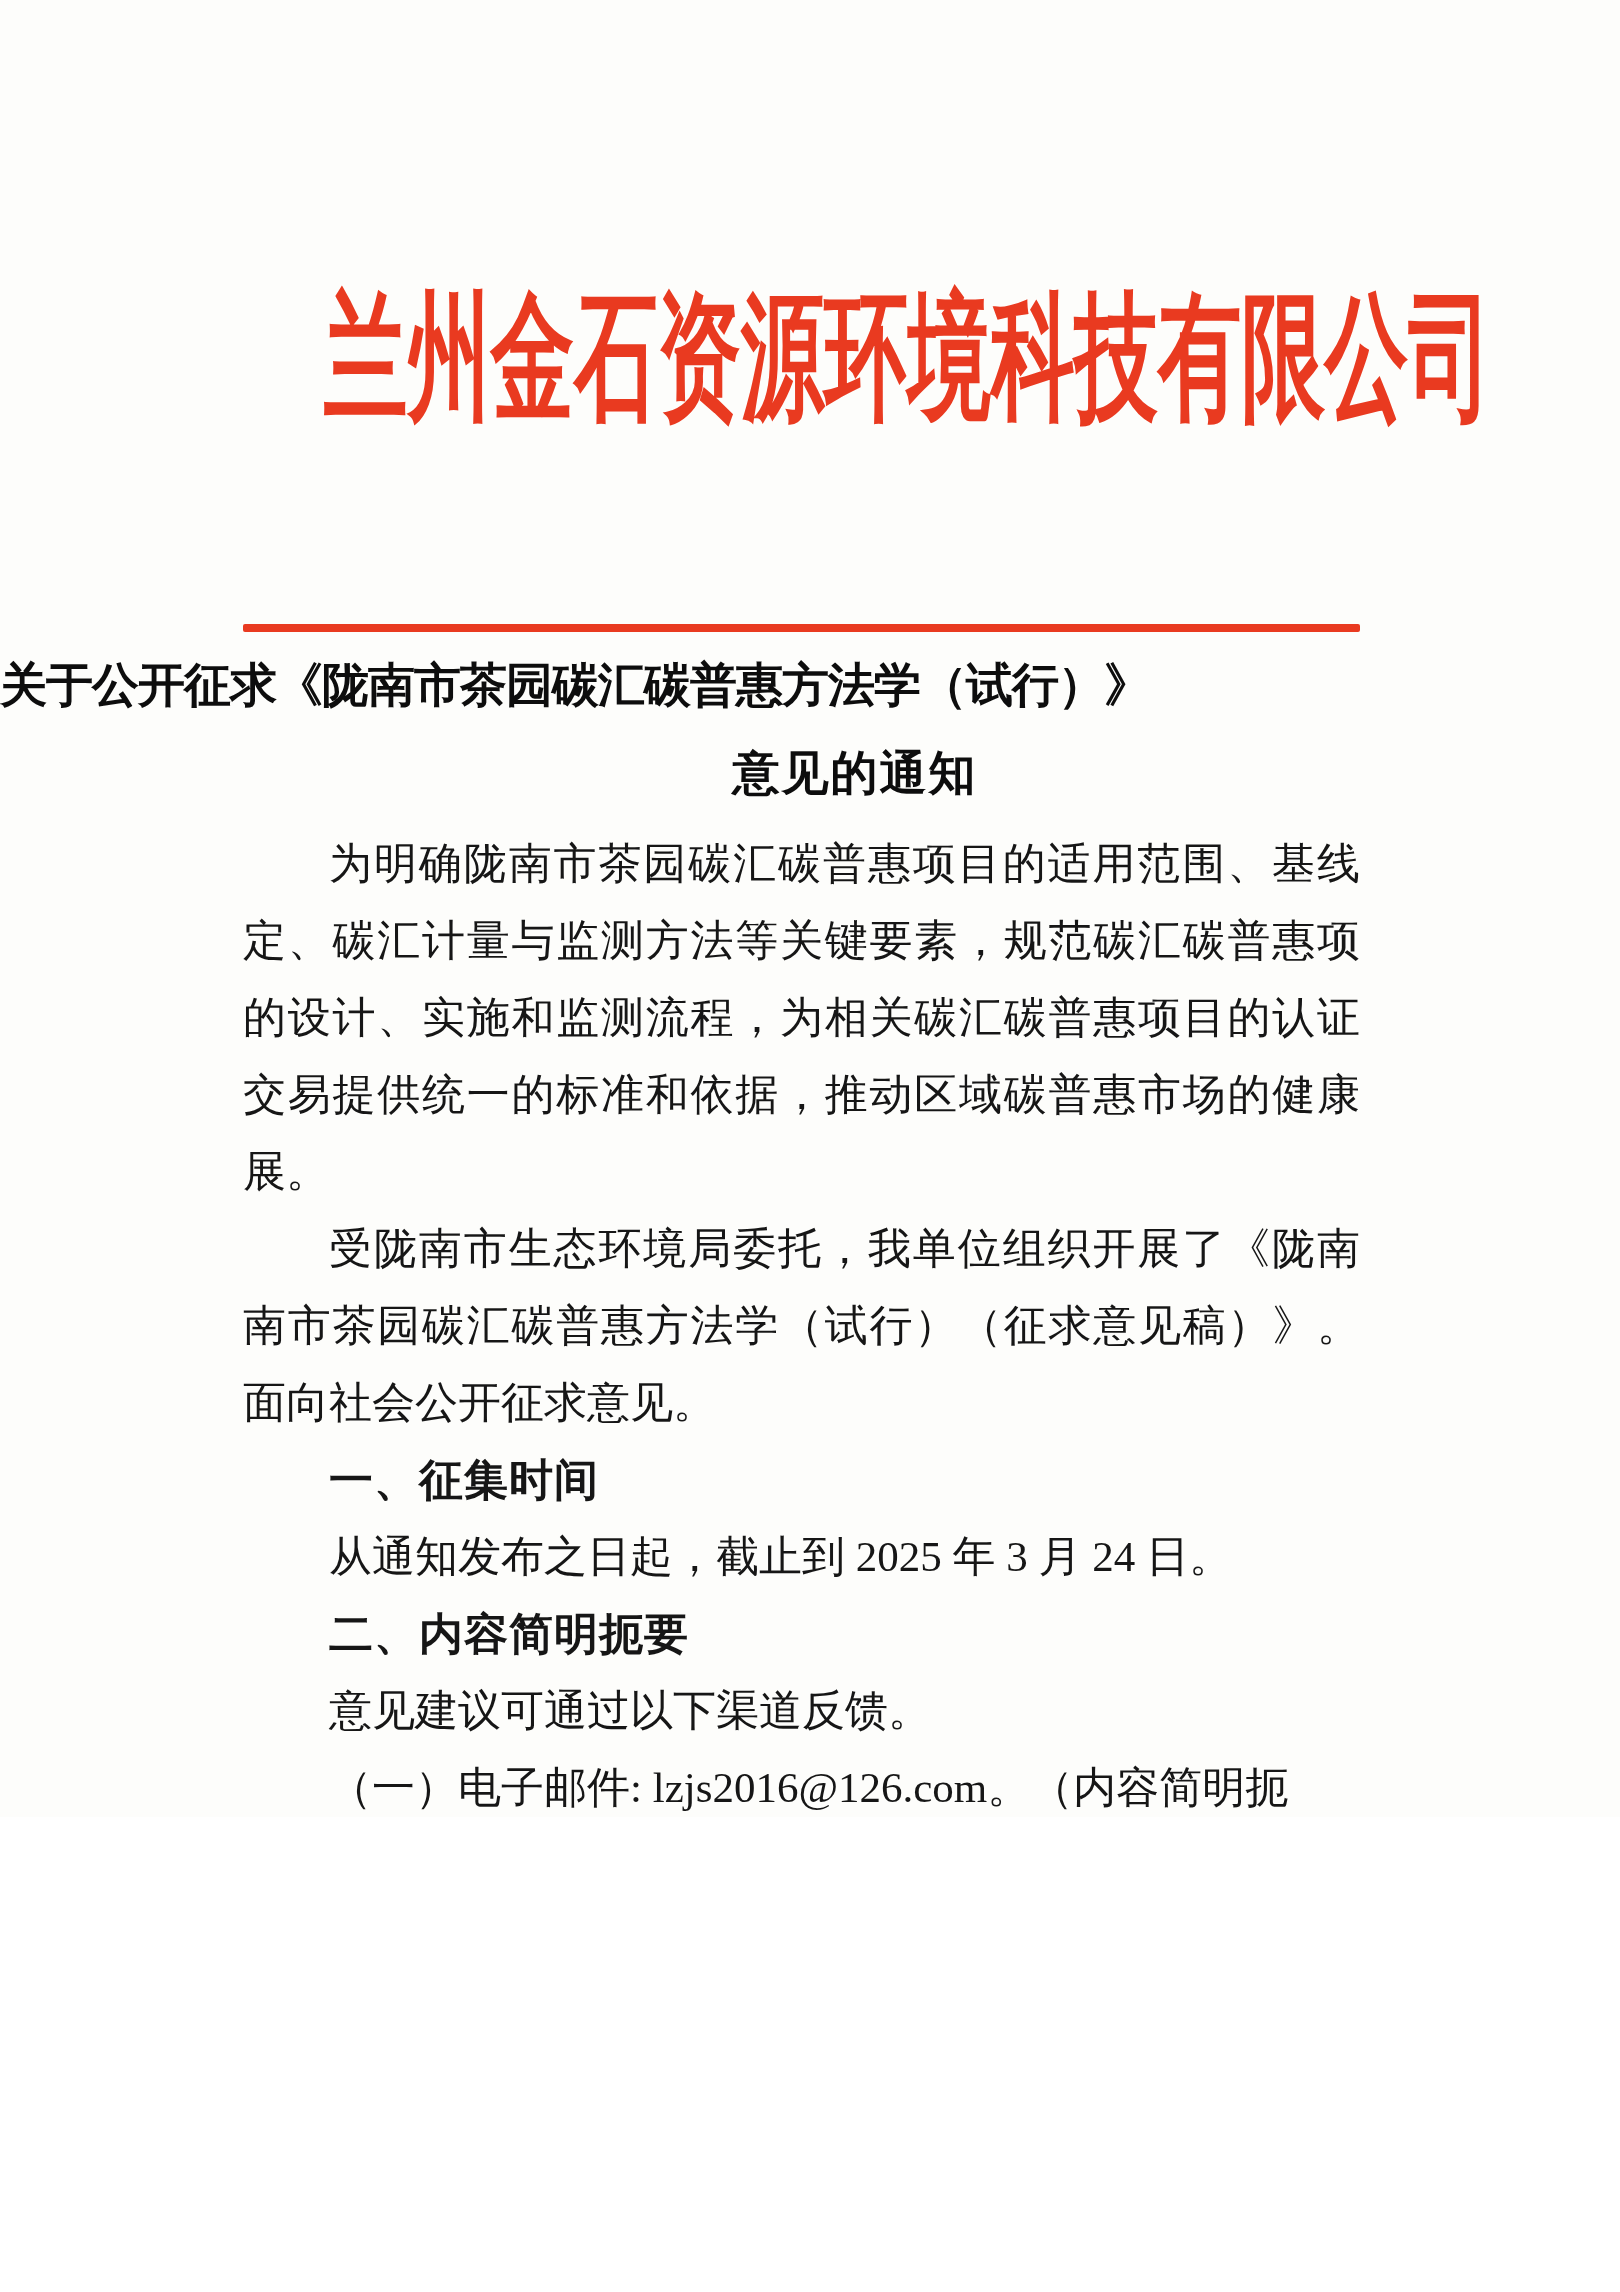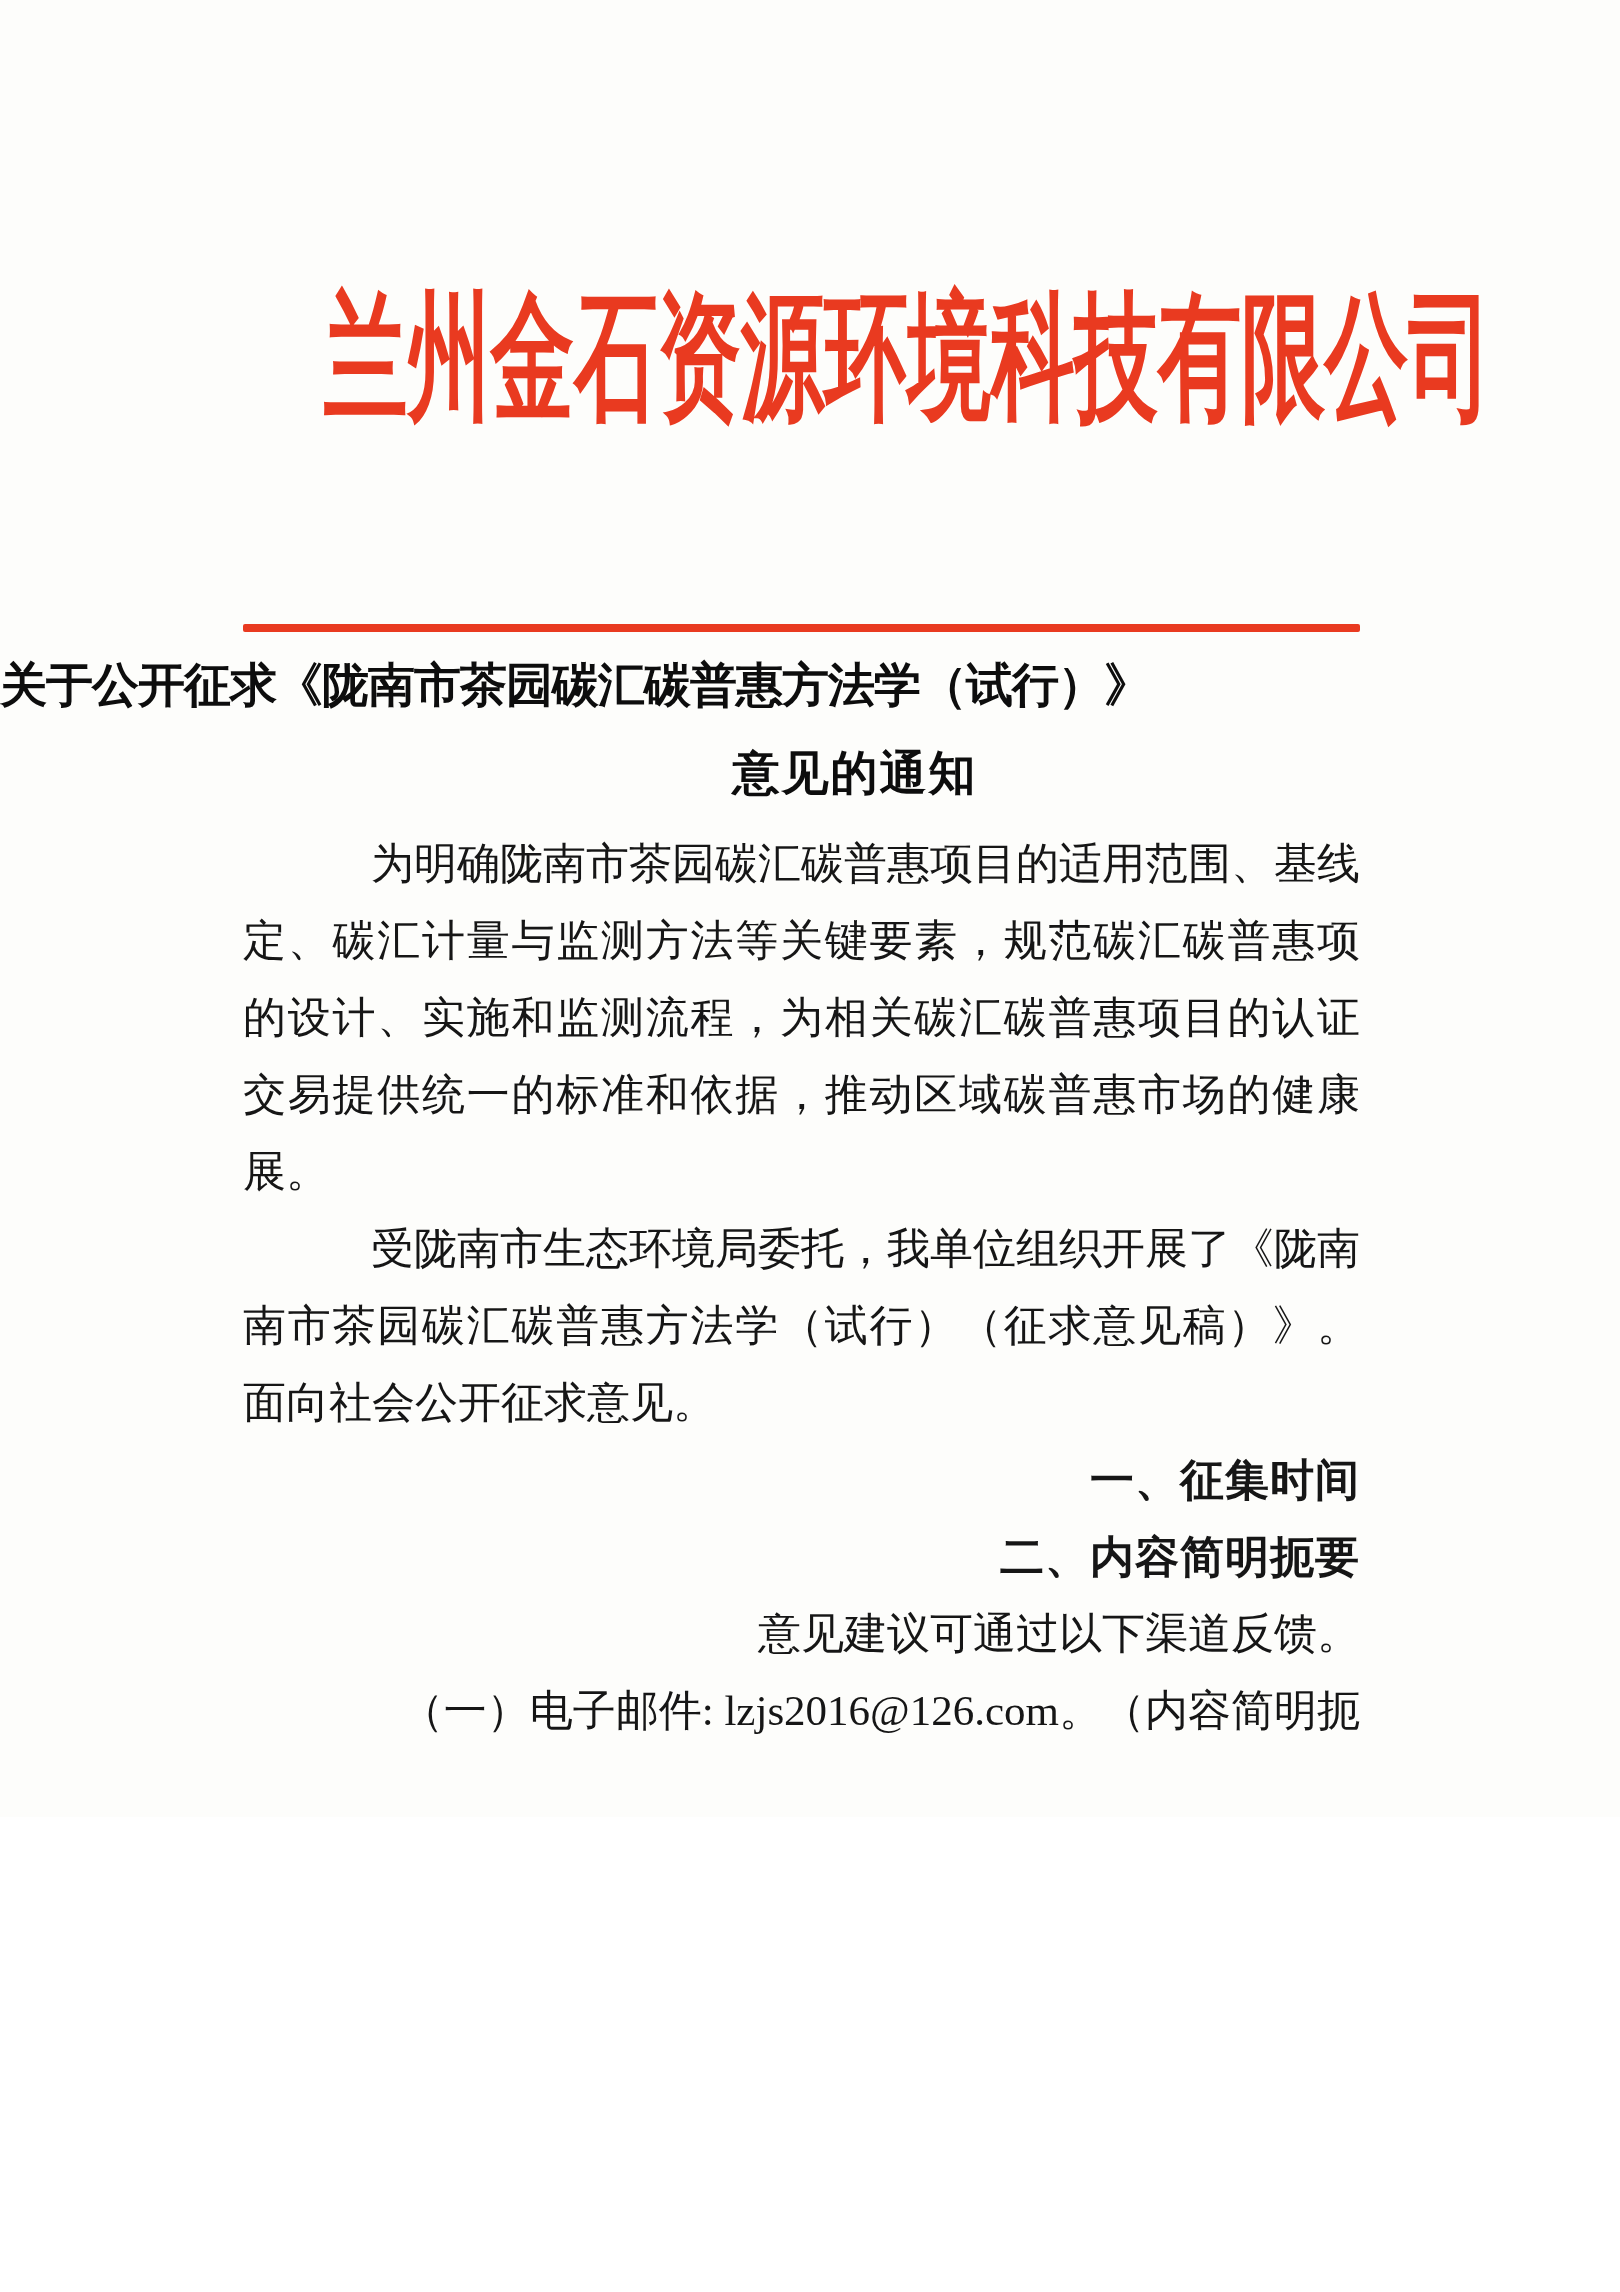--- a/index.html
+++ b/index.html
@@ -86,21 +86,20 @@
     height: 77px;
     overflow: hidden;
   }
   .justify {
     text-align: justify;
     text-align-last: justify;
     text-justify: inter-character;
   }
   .indent {
     text-indent: 86px;
-    text-align: right;
   }
   .heading {
     font-family: "Liberation Sans", "DejaVu Sans", sans-serif;
     font-weight: bold;
     font-size: 44px;
     letter-spacing: 1px;
   }
 </style>
 </head>
 <body>
@@ -118,19 +117,20 @@
   <div class="body-block">
     <div class="line justify indent">为明确陇南市茶园碳汇碳普惠项目的适用范围、基线设</div>
     <div class="line justify">定、碳汇计量与监测方法等关键要素，规范碳汇碳普惠项目</div>
     <div class="line justify">的设计、实施和监测流程，为相关碳汇碳普惠项目的认证和</div>
     <div class="line justify">交易提供统一的标准和依据，推动区域碳普惠市场的健康发</div>
     <div class="line">展。</div>
     <div class="line justify indent">受陇南市生态环境局委托，我单位组织开展了《陇南市</div>
     <div class="line justify">南市茶园碳汇碳普惠方法学（试行）（征求意见稿）》。现</div>
     <div class="line">面向社会公开征求意见。</div>
     <div class="line heading indent">一、征集时间</div>
+    <div class="line indent">从通知发布之日起，截止到 2025 年 3 月 24 日。</div>
     <div class="line heading indent">二、内容简明扼要</div>
     <div class="line indent">意见建议可通过以下渠道反馈。</div>
     <div class="line indent">（一）电子邮件: lzjs2016@126.com。（内容简明扼要，</div>
   </div>
 
 </div>
 
 
 </body></html>

